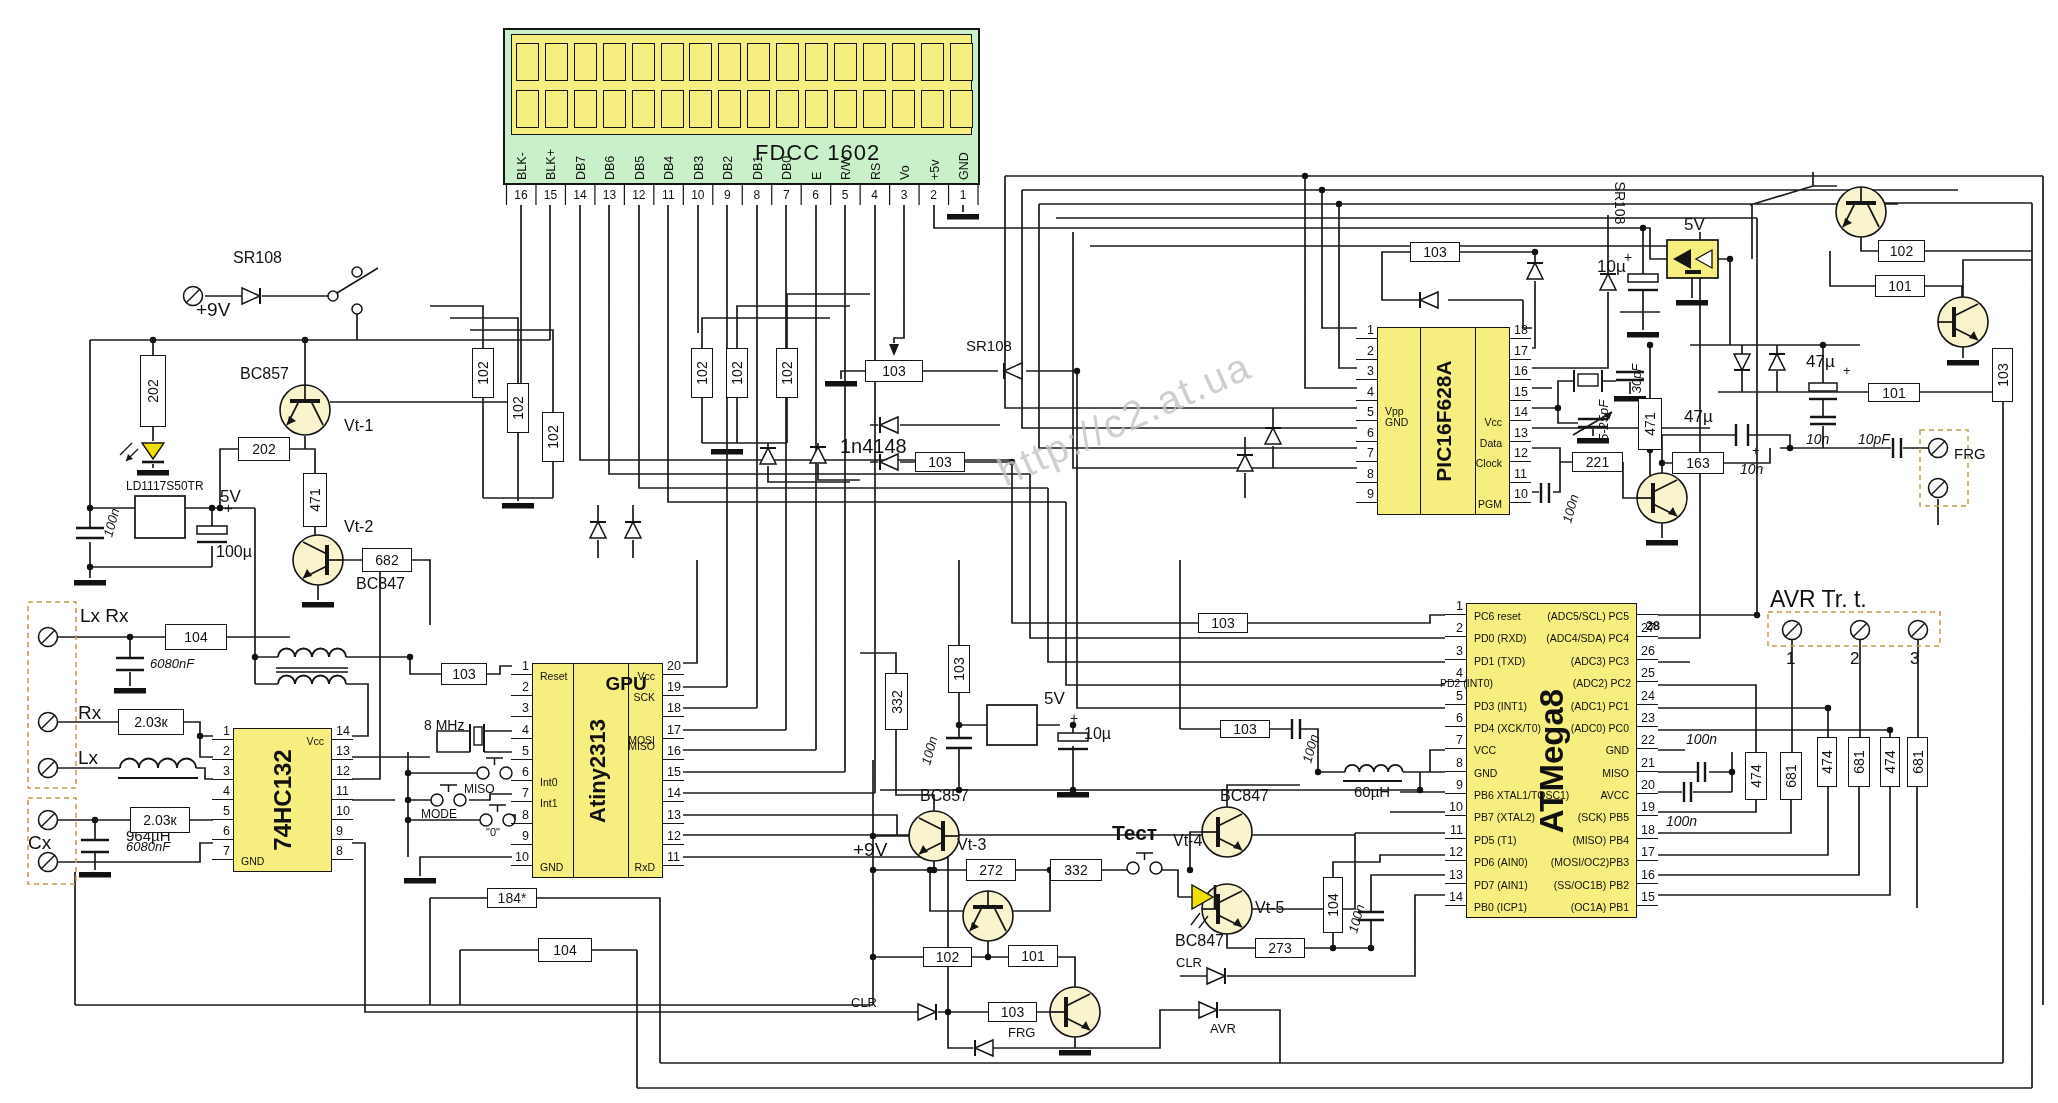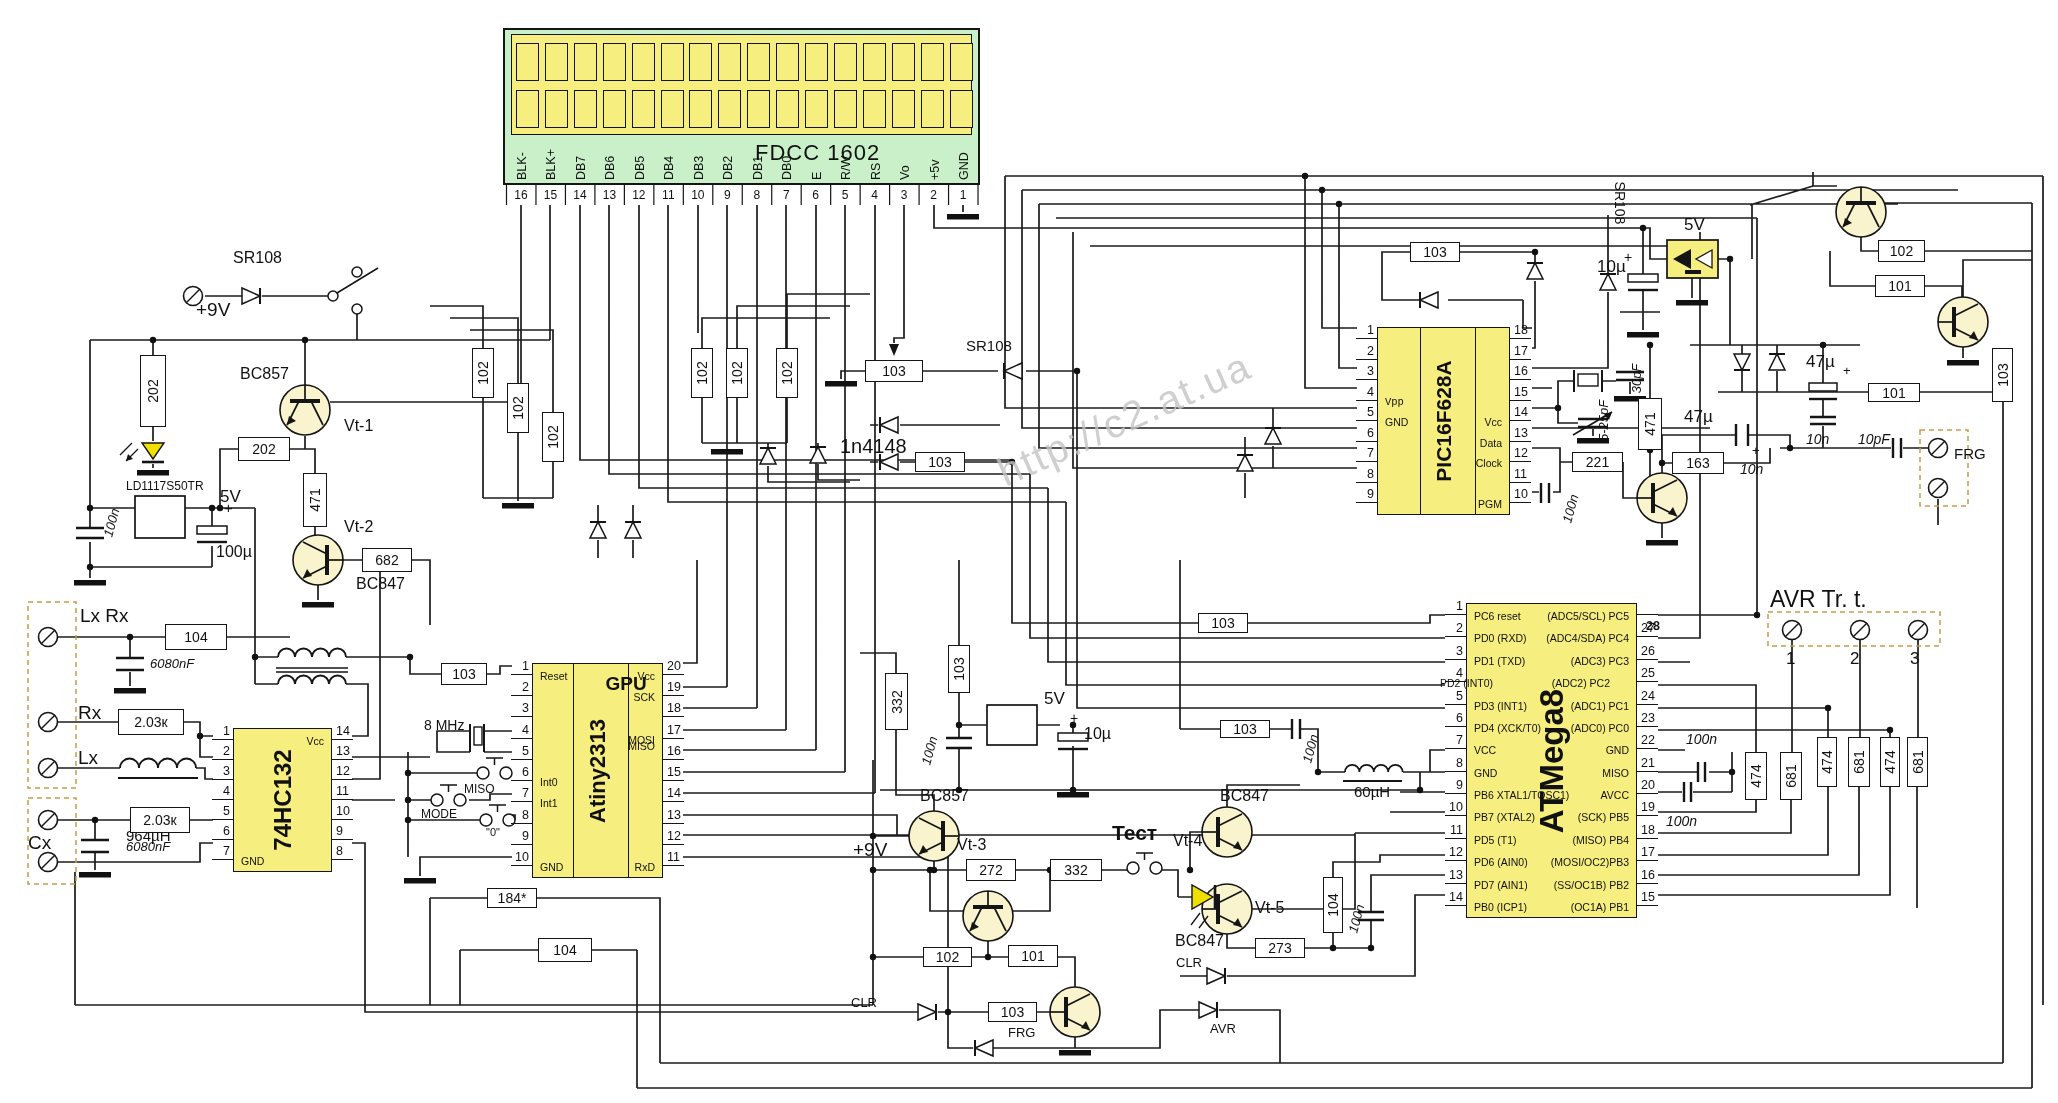--- a/index.html
+++ b/index.html
@@ -598,21 +598,21 @@
       <div class="divline" style="left: 1475px; top: 327px; height: 188px;"></div>
       <div class="icname" style="left: 1443.5px; top: 421px; font-size: 21px; transform: translate(-50%, -50%) rotate(-90deg);">PIC16F628A</div>
       <div class="stub" style="left: 1356px; top: 338px;"></div>
       <div class="pn" style="left: 1350px; top: 323px; text-align: right;">1</div>
       <div class="stub" style="left: 1356px; top: 358.5px;"></div>
       <div class="pn" style="left: 1350px; top: 343.5px; text-align: right;">2</div>
       <div class="stub" style="left: 1356px; top: 379px;"></div>
       <div class="pn" style="left: 1350px; top: 364px; text-align: right;">3</div>
       <div class="stub" style="left: 1356px; top: 399.5px;"></div>
       <div class="pn" style="left: 1350px; top: 384.5px; text-align: right;">4</div>
-      <div class="pl" style="top: 396px; left: 1385px; font-family: Liberation Mono, monospace;">Vpp</div>
+      <div class="pl" style="top: 405px; left: 1385px;">Vpp</div>
       <div class="stub" style="left: 1356px; top: 420px;"></div>
       <div class="pn" style="left: 1350px; top: 405px; text-align: right;">5</div>
       <div class="pl" style="top: 416px; left: 1385px;">GND</div>
       <div class="stub" style="left: 1356px; top: 440.5px;"></div>
       <div class="pn" style="left: 1350px; top: 425.5px; text-align: right;">6</div>
       <div class="stub" style="left: 1356px; top: 461px;"></div>
       <div class="pn" style="left: 1350px; top: 446px; text-align: right;">7</div>
       <div class="stub" style="left: 1356px; top: 481.5px;"></div>
       <div class="pn" style="left: 1350px; top: 466.5px; text-align: right;">8</div>
       <div class="stub" style="left: 1356px; top: 502px;"></div>
@@ -687,21 +687,21 @@
       <div class="pn" style="left: 1641px; top: 619px; text-align: center; font-weight: bold;">28</div>
       <div class="pl" style="top: 610px; right: 429px;">(ADC5/SCL) PC5</div>
       <div class="stub" style="left: 1637px; top: 636.385px;"></div>
       <div class="pn" style="left: 1641px; top: 621.385px; text-align: left;">27</div>
       <div class="pl" style="top: 632.385px; right: 429px;">(ADC4/SDA) PC4</div>
       <div class="stub" style="left: 1637px; top: 658.769px;"></div>
       <div class="pn" style="left: 1641px; top: 643.769px; text-align: left;">26</div>
       <div class="pl" style="top: 654.769px; right: 429px;">(ADC3) PC3</div>
       <div class="stub" style="left: 1637px; top: 681.154px;"></div>
       <div class="pn" style="left: 1641px; top: 666.154px; text-align: left;">25</div>
-      <div class="pl" style="top: 677.154px; right: 448px;">(ADC2) PC2</div>
+      <div class="pl" style="top: 677.154px; right: 427px;">(ADC2) PC2</div>
       <div class="stub" style="left: 1637px; top: 703.538px;"></div>
       <div class="pn" style="left: 1641px; top: 688.538px; text-align: left;">24</div>
       <div class="pl" style="top: 699.538px; right: 429px;">(ADC1) PC1</div>
       <div class="stub" style="left: 1637px; top: 725.923px;"></div>
       <div class="pn" style="left: 1641px; top: 710.923px; text-align: left;">23</div>
       <div class="pl" style="top: 721.923px; right: 429px;">(ADC0) PC0</div>
       <div class="stub" style="left: 1637px; top: 748.308px;"></div>
       <div class="pn" style="left: 1641px; top: 733.308px; text-align: left;">22</div>
       <div class="pl" style="top: 744.308px; right: 429px;">GND</div>
       <div class="stub" style="left: 1637px; top: 770.692px;"></div>

